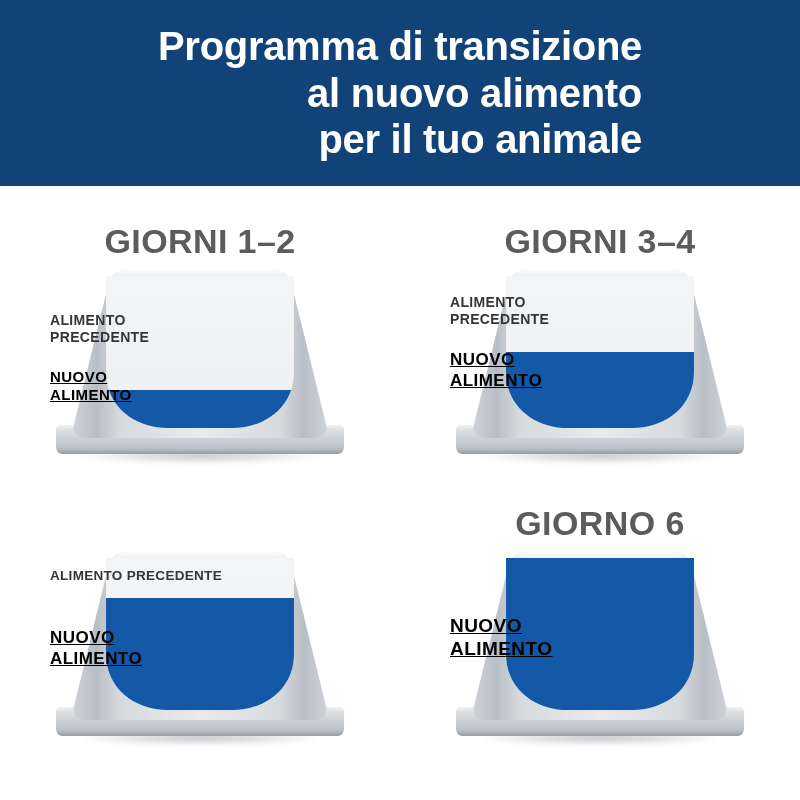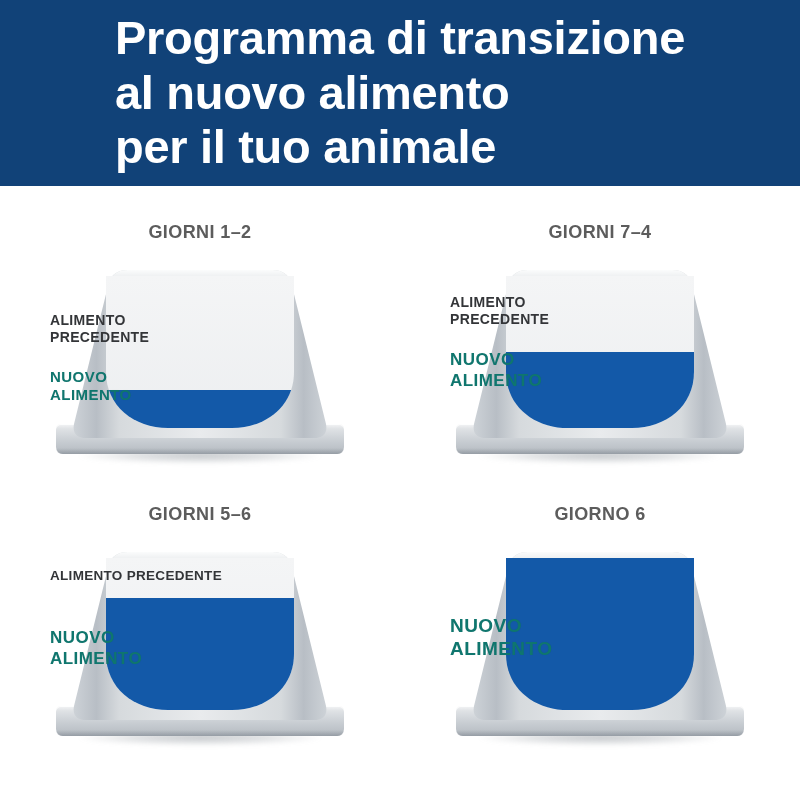--- a/index.html
+++ b/index.html
@@ -33,23 +33,23 @@
     height: 186px;
     background: #114278;
     display: flex;
     align-items: center;
     justify-content: center;
   }
   .banner-title {
     color: #ffffff;
     font-family: "Liberation Sans", sans-serif;
     font-weight: bold;
-    font-size: 47px;
+    font-size: 40px;
     line-height: 1.16;
-    text-align: left;
+    text-align: right;
     letter-spacing: -0.3px;
     margin: 0;
     padding: 0 30px;
     white-space: pre-line;
   }
 
   
   .grid {
     position: absolute;
     left: 0;
@@ -68,21 +68,21 @@
   .cell.c3 { left: 400px; top: 300px; }
 
   .step-title {
     position: absolute;
     top: 18px;
     left: 0;
     width: 400px;
     text-align: center;
     font-family: "Liberation Sans", sans-serif;
     font-weight: bold;
-    font-size: 18px;
+    font-size: 34px;
     letter-spacing: 0.4px;
     color: #5c5c5c;
   }
 
   
   .bowl {
     position: absolute;
     left: 50px;
     top: 60px;
     width: 300px;
@@ -159,24 +159,25 @@
     line-height: 1.22;
     white-space: pre-line;
     pointer-events: none;
   }
   .label-old {
     color: #333538;
     font-size: 15px;
     letter-spacing: 0.35px;
   }
   .label-new {
-    color: #0f766e;
+    color: #000000;
     font-size: 16px;
     letter-spacing: 0.45px;
     text-shadow: 0 0 1px rgba(0,0,0,0.08);
+    text-decoration: underline;
   }
   
   .v0 .label-old { top: 48px; font-size: 14px; }
   .v0 .label-new { top: 104px; font-size: 15px; }
 
   .v1 .label-old { top: 30px; font-size: 14px; }
   .v1 .label-new { top: 86px; font-size: 17px; }
 
   .v2 .label-old { top: 22px; font-size: 13.5px; letter-spacing: 0.3px; }
   .v2 .label-new { top: 82px; font-size: 17px; }
@@ -249,21 +250,21 @@
         </div>
 
         <div class="label label-old">ALIMENTO
 PRECEDENTE</div>
         <div class="label label-new">NUOVO
 ALIMENTO</div>
       </div>
     </div>
 
     <div class="cell c1">
-      <div class="step-title">GIORNI 7–4</div>
+      <div class="step-title">GIORNI 3–4</div>
 
       <div class="bowl v1">
         <div class="bowl-shadow"></div>
         <div class="bowl-base"></div>
 
         <div class="shell">
           <svg width="300" height="180" viewBox="0 0 300 180">
             <defs>
               <linearGradient id="shellG1" x1="0" y1="0" x2="1" y2="0">
                 <stop offset="0" stop-color="#cdd2d7"></stop>
@@ -308,21 +309,20 @@
         </div>
 
         <div class="label label-old">ALIMENTO
 PRECEDENTE</div>
         <div class="label label-new">NUOVO
 ALIMENTO</div>
       </div>
     </div>
 
     <div class="cell c2">
-      <div class="step-title">GIORNI 5–6</div>
 
       <div class="bowl v2">
         <div class="bowl-shadow"></div>
         <div class="bowl-base"></div>
 
         <div class="shell">
           <svg width="300" height="180" viewBox="0 0 300 180">
             <defs>
               <linearGradient id="shellG2" x1="0" y1="0" x2="1" y2="0">
                 <stop offset="0" stop-color="#cdd2d7"></stop>

